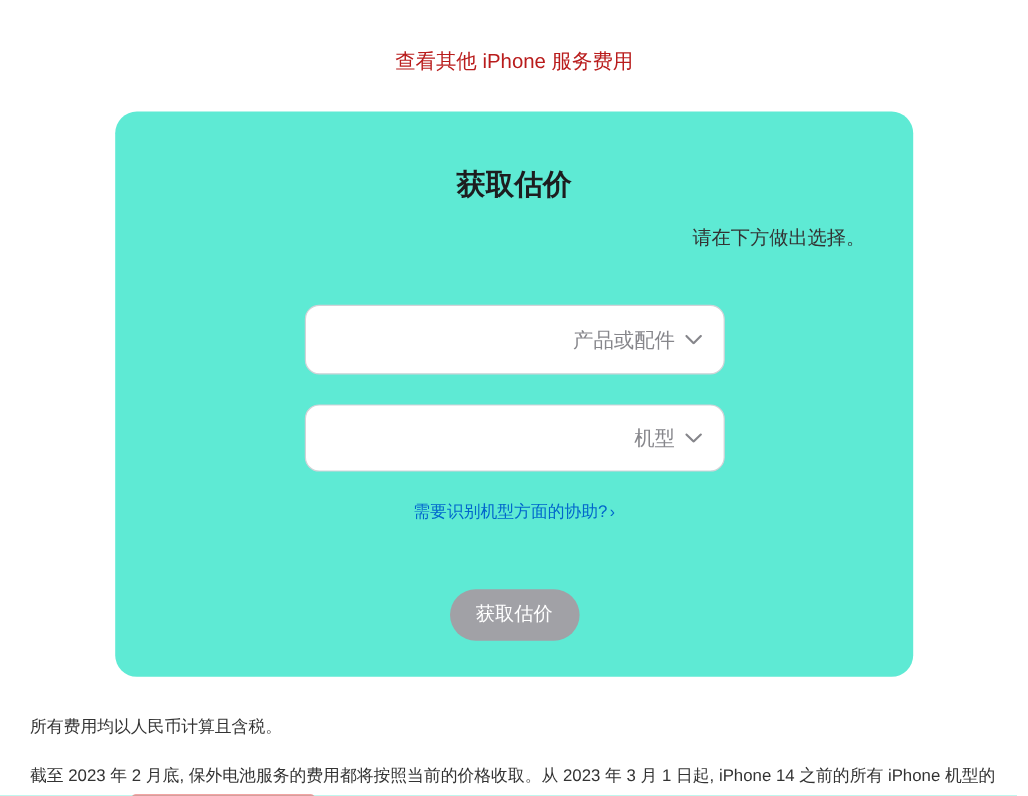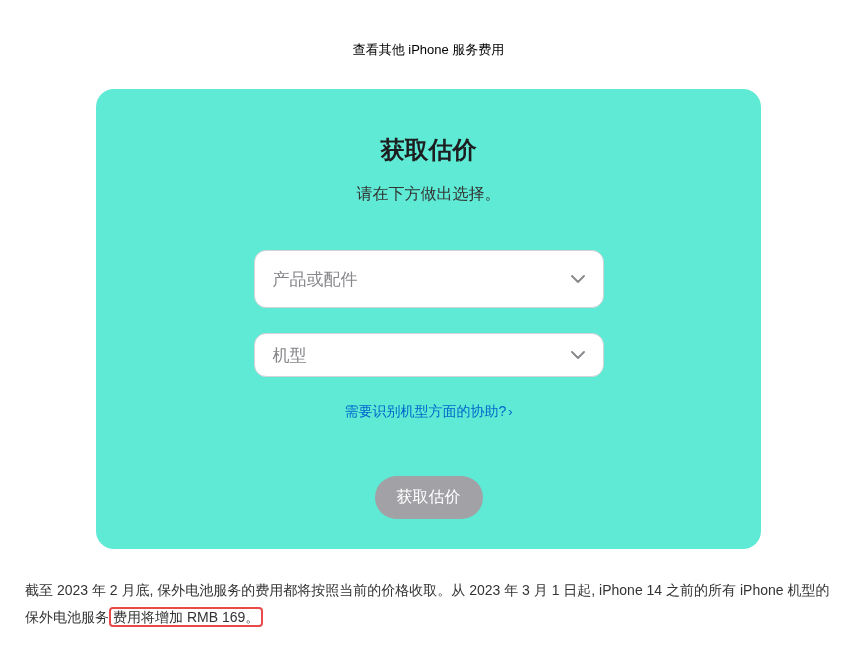--- a/index.html
+++ b/index.html
@@ -13,40 +13,40 @@
       width: 857px;
       height: 663px;
       overflow: hidden;
     }
     .top-link {
       text-align: center;
       margin-top: 40px;
       margin-bottom: 30px;
     }
     .top-link a {
-      color: #000000;
+      color: #b91c1c;
       text-decoration: none;
-      font-size: 13px;
+      font-size: 17px;
     }
     .card {
       background: #5eead4;
       border-radius: 18px;
       width: 665px;
       margin: 0 auto;
       padding: 45px 40px 30px;
     }
     .card-title {
       text-align: center;
       font-size: 24px;
       font-weight: 600;
       color: #1d1d1f;
       margin-bottom: 18px;
     }
     .card-subtitle {
-      text-align: center;
+      text-align: right;
       font-size: 16px;
       color: #333;
       margin-bottom: 45px;
     }
     .select-wrapper {
       position: relative;
       width: 350px;
       margin: 0 auto 25px;
     }
     .select-box {
@@ -55,23 +55,24 @@
       background: #ffffff;
       border: 1px solid #d2d2d7;
       border-radius: 12px;
       padding: 0 40px 0 18px;
       font-size: 17px;
       color: #86868b;
       display: flex;
       align-items: center;
       cursor: pointer;
       position: relative;
+      justify-content: flex-end;
     }
     .select-box.second {
-      height: 44px;
+      height: 56px;
     }
     .chevron {
       position: absolute;
       right: 18px;
       top: 50%;
       transform: translateY(-50%);
       width: 14px;
       height: 8px;
     }
     .help-link {
@@ -151,16 +152,17 @@
   <div class="help-link">
     <a href="#">
       <span>需要识别机型方面的协助?</span><span class="help-chevron">›</span>
     </a>
   </div>
 
   <button class="submit-btn">获取估价</button>
 </div>
 
 <div class="footer-text">
+  <p>所有费用均以人民币计算且含税。</p>
   <p>
     <span>截至 2023 年 2 月底, 保外电池服务的费用都将按照当前的价格收取。从 2023 年 3 月 1 日起, iPhone 14 之前的所有 iPhone 机型的保外电池服务</span><span class="highlight">费用将增加 RMB 169。</span>
   </p>
 </div>
 
 </body></html>

